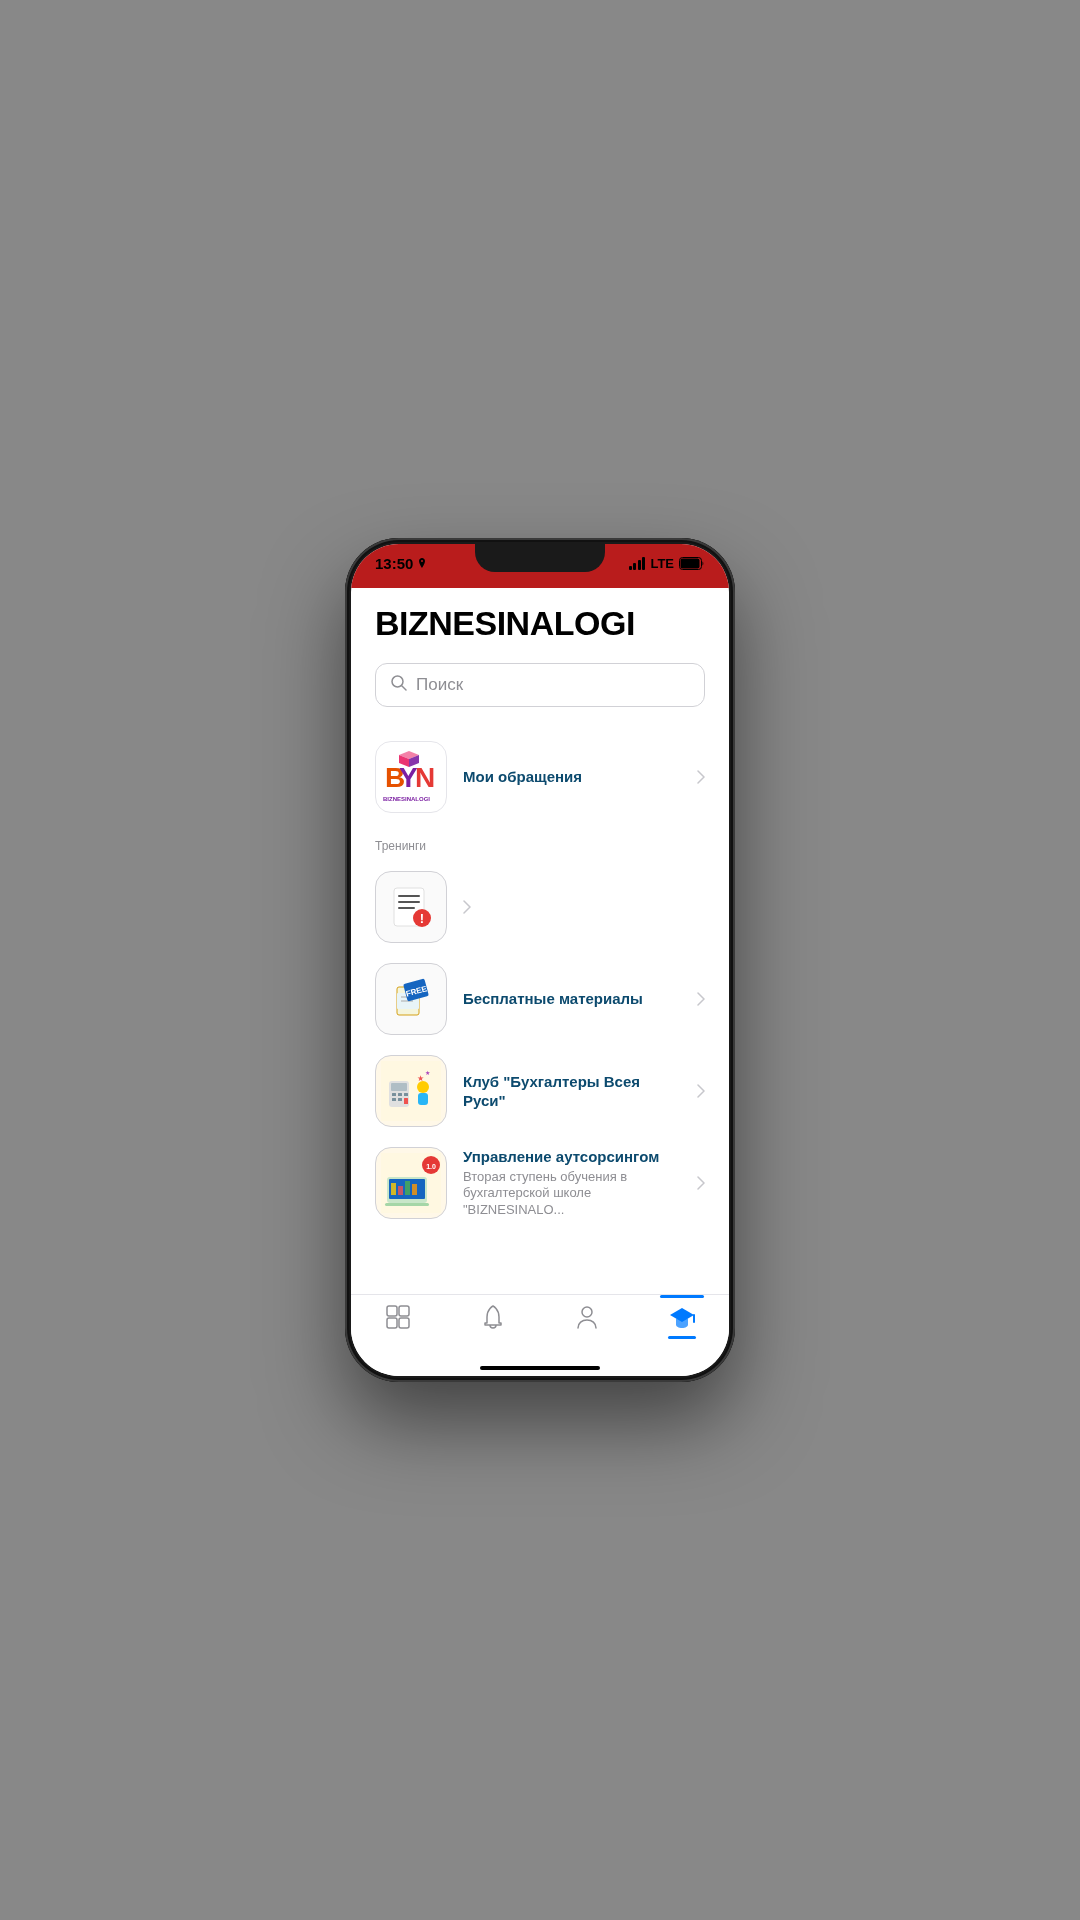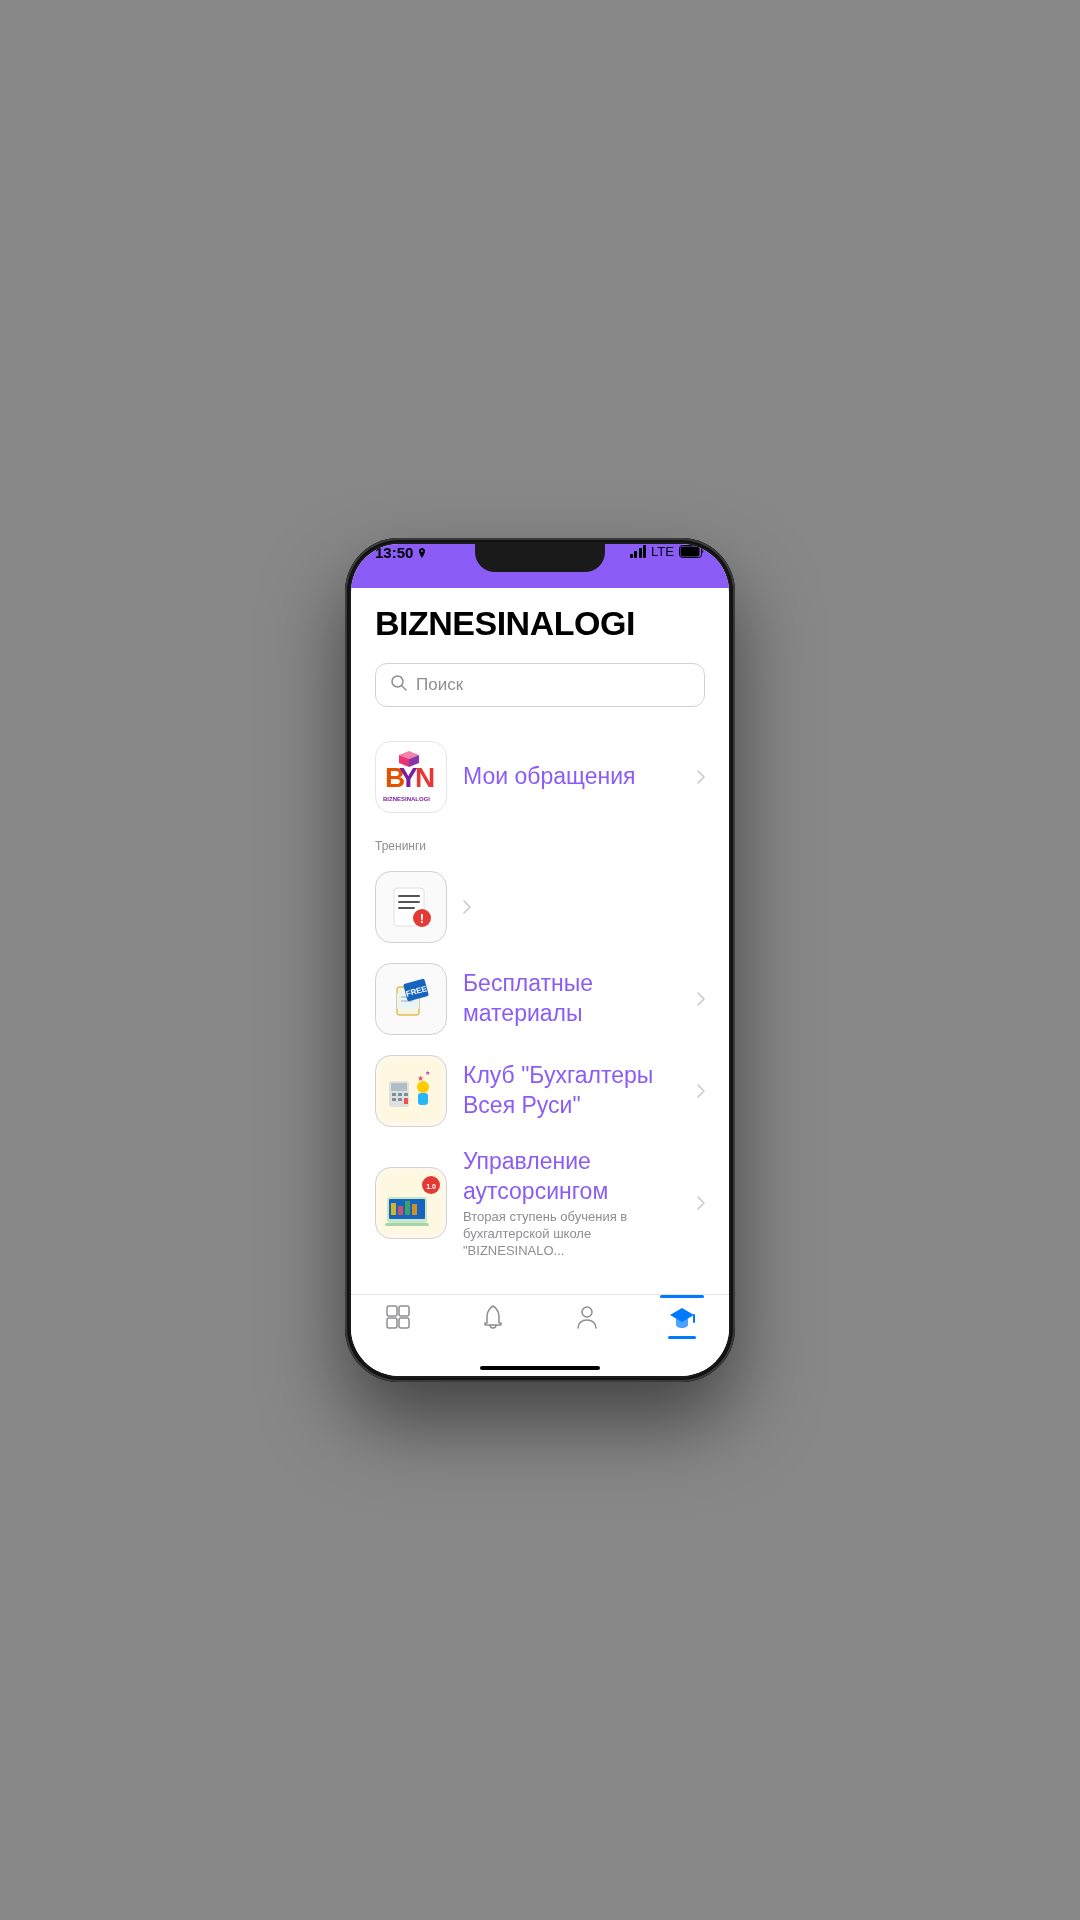--- a/index.html
+++ b/index.html
@@ -47,25 +47,25 @@
       height: 28px;
       background: #1a1a1a;
       border-radius: 0 0 20px 20px;
       z-index: 100;
     }
 
     
     .status-bar {
       height: 44px;
       display: flex;
-      align-items: flex-start;
+      align-items: center;
       justify-content: space-between;
       padding: 0 24px 6px;
       flex-shrink: 0;
-      background: #8b5cf6;
+      background: #b91c1c;
       position: relative;
       z-index: 99;
     }
 
     .status-time {
       font-size: 15px;
       font-weight: 600;
       color: #000;
       display: flex;
       align-items: center;
@@ -146,23 +146,23 @@
       padding: 10px 0;
       cursor: pointer;
       gap: 16px;
     }
 
     .list-item-text {
       flex: 1;
     }
 
     .list-item-title {
-      font-size: 23px;
-      font-weight: 400;
-      color: #8b5cf6;
+      font-size: 15px;
+      font-weight: 700;
+      color: #0c4a6e;
       line-height: 1.3;
     }
 
     .list-item-subtitle {
       font-size: 13px;
       color: #8e8e93;
       margin-top: 2px;
       line-height: 1.3;
     }
 
@@ -330,21 +330,21 @@
           <path d="M6 1C4.34 1 3 2.34 3 4c0 2.5 3 7 3 7s3-4.5 3-7c0-1.66-1.34-3-3-3zm0 4a1 1 0 110-2 1 1 0 010 2z" fill="#000"></path>
         </svg>
       </div>
       <div class="status-icons">
         <div class="signal-bars">
           <span style="height:4px"></span>
           <span style="height:7px"></span>
           <span style="height:10px"></span>
           <span style="height:13px"></span>
         </div>
-        <span style="font-size:13px;font-weight:400;">LTE</span>
+        <span style="font-size:13px;font-weight:700;">LTE</span>
 
         <svg width="26" height="13" viewBox="0 0 26 13">
           <rect x="0.5" y="0.5" width="22" height="12" rx="3" stroke="#000" stroke-width="1" fill="none"></rect>
           <rect x="1.5" y="1.5" width="19" height="10" rx="2" fill="#000"></rect>
           <path d="M23.5 4.5v4c1.1-.5 1.1-3.5 0-4z" fill="#000"></path>
         </svg>
       </div>
     </div>
 
     <div class="scroll-content">

